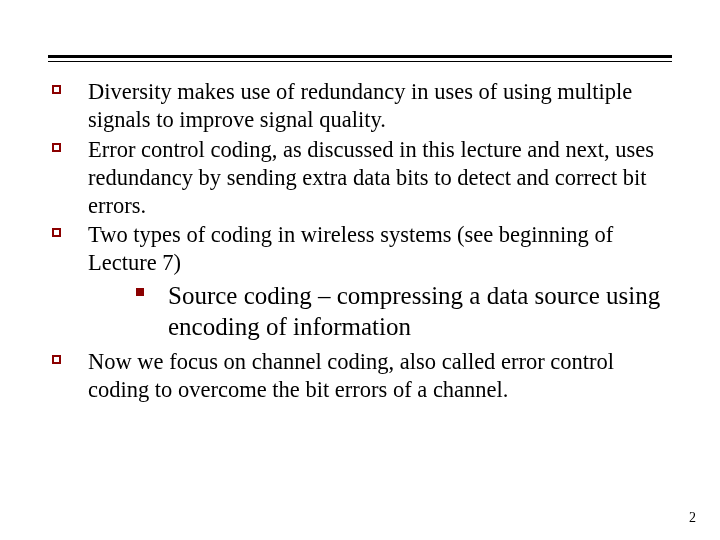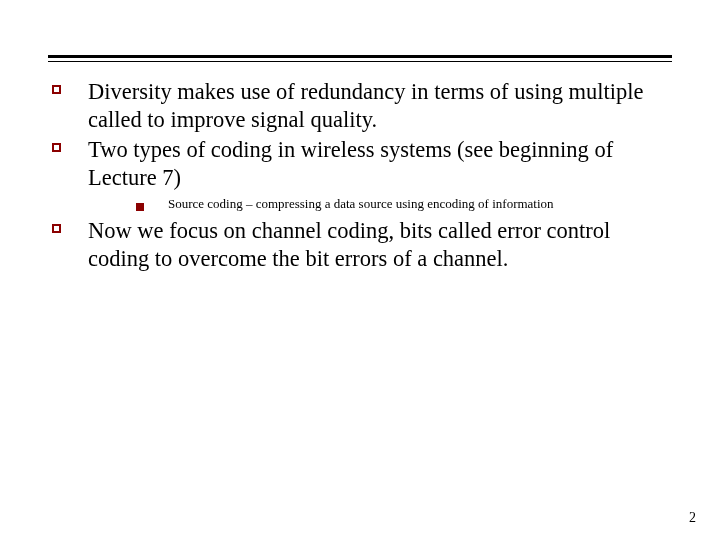--- a/index.html
+++ b/index.html
@@ -63,21 +63,21 @@
     background: transparent;
   }
   .bullets-lvl2 {
     list-style: none;
     margin: 4px 0 6px 0;
     padding: 0;
   }
   .bullets-lvl2 > li {
     position: relative;
     padding-left: 80px;
-    font-size: 13px;
+    font-size: 25px;
     line-height: 1.22;
     margin-bottom: 2px;
   }
   .lvl2-marker {
     position: absolute;
     left: 48px;
     top: 7px;
     width: 8px;
     height: 8px;
     background: #8B0000;
@@ -96,38 +96,42 @@
 
 <div class="slide">
   <div class="rule-thick"></div>
   <div class="rule-thin"></div>
 
   <div class="content">
     <ul class="bullets-lvl1">
 
       <li>
         <span class="lvl1-marker"></span>
-        <span>Diversity makes use of redundancy in terms of using multiple called to improve signal quality.</span>
+        <span>Diversity makes use of redundancy in uses of using multiple signals to improve signal quality.</span>
       </li>
 
+      <li>
+        <span class="lvl1-marker"></span>
+        <span>Error control coding, as discussed in this lecture and next, uses redundancy by sending extra data bits to detect and correct bit errors.</span>
+      </li>
 
       <li>
         <span class="lvl1-marker"></span>
         <span>Two types of coding in wireless systems (see beginning of Lecture 7)</span>
 
         <ul class="bullets-lvl2">
           <li>
             <span class="lvl2-marker"></span>
             <span>Source coding – compressing a data source using encoding of information</span>
           </li>
         </ul>
       </li>
 
       <li>
         <span class="lvl1-marker"></span>
-        <span>Now we focus on channel coding, bits called error control coding to overcome the bit errors of a channel.</span>
+        <span>Now we focus on channel coding, also called error control coding to overcome the bit errors of a channel.</span>
       </li>
 
     </ul>
   </div>
 
   <div class="page-num">2</div>
 </div>
 
 </body></html>

